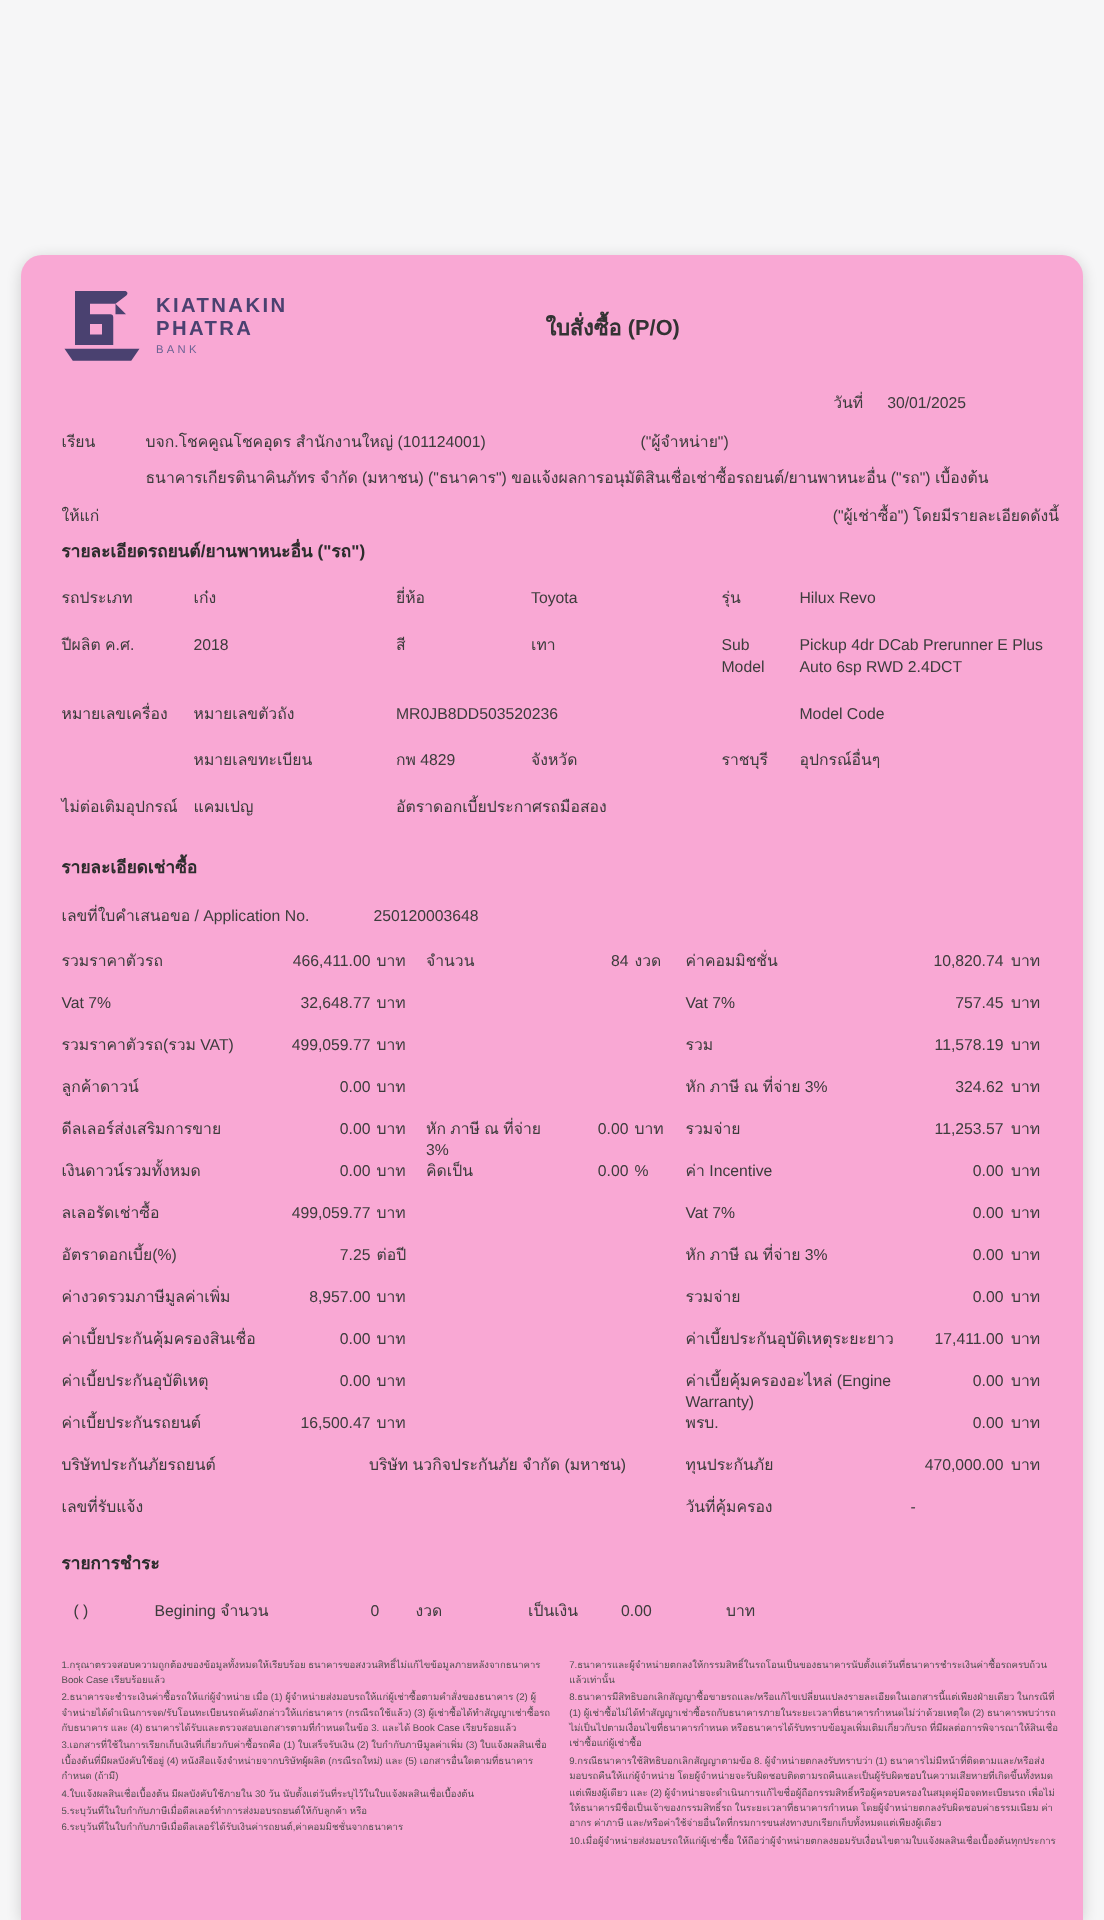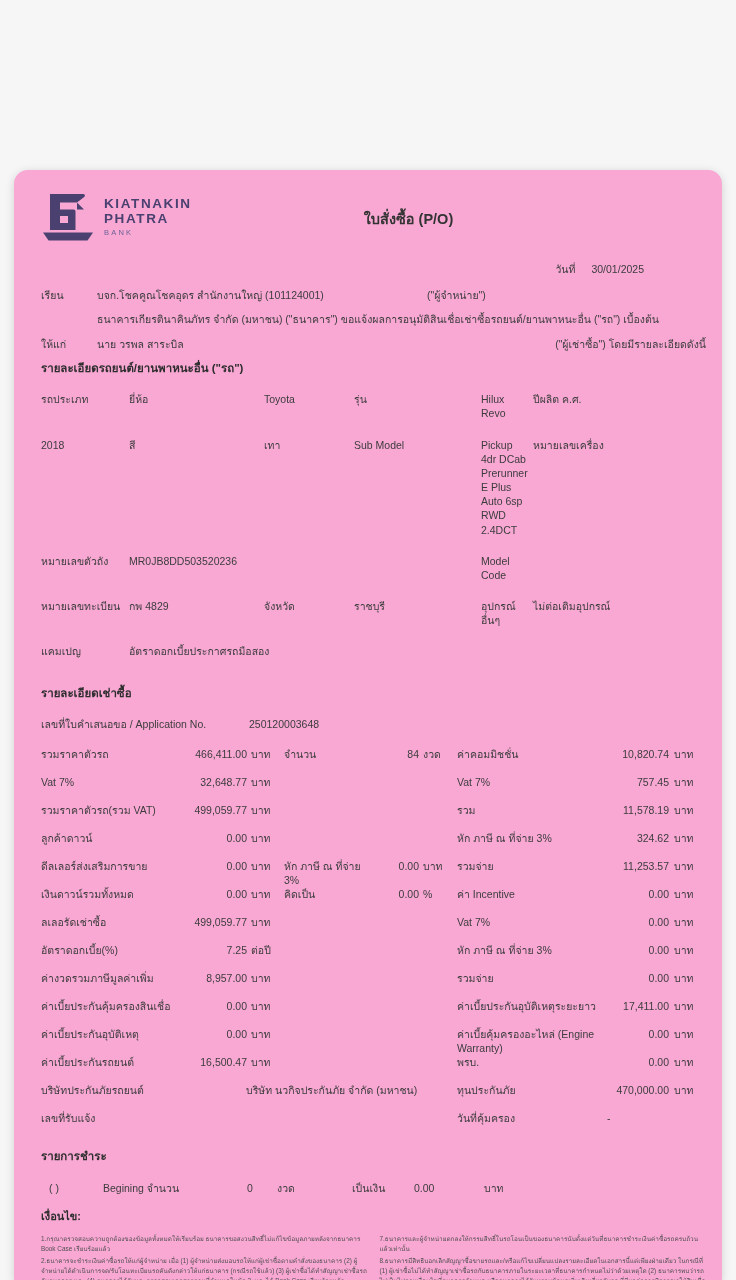--- a/index.html
+++ b/index.html
@@ -110,29 +110,29 @@
   </div>
 
   <div class="letter-row">
     <span class="letter-label">เรียน</span>
     <span class="letter-value">บจก.โชคคูณโชคอุดร สำนักงานใหญ่  (101124001)</span>
     <span>("ผู้จำหน่าย")</span>
   </div>
   <div class="letter-intro">ธนาคารเกียรตินาคินภัทร จำกัด (มหาชน) ("ธนาคาร") ขอแจ้งผลการอนุมัติสินเชื่อเช่าซื้อรถยนต์/ยานพาหนะอื่น ("รถ") เบื้องต้น</div>
   <div class="letter-row">
     <span class="letter-label">ให้แก่</span>
-    <span class="letter-value">นาย วรพล สาระบิล</span>
     <span class="tag-right">("ผู้เช่าซื้อ") โดยมีรายละเอียดดังนี้</span>
   </div>
 
   <div class="sec-heading">รายละเอียดรถยนต์/ยานพาหนะอื่น ("รถ")</div>
 
   <div class="veh-grid">
 
       <div class="veh-cell">รถประเภท</div>
+      <div class="veh-cell veh-val">เก๋ง</div>
       <div class="veh-cell">ยี่ห้อ</div>
       <div class="veh-cell veh-val">Toyota</div>
       <div class="veh-cell">รุ่น</div>
       <div class="veh-cell veh-val-wrap">Hilux Revo</div>
 
       <div class="veh-cell">ปีผลิต ค.ศ.</div>
       <div class="veh-cell veh-val">2018</div>
       <div class="veh-cell">สี</div>
       <div class="veh-cell veh-val">เทา</div>
       <div class="veh-cell">Sub Model</div>
@@ -412,21 +412,20 @@
       <div class="pay-left">
         <div class="pay-row">
           <span class="p-chk">( )</span>
           <span class="p-lbl">Begining จำนวน</span>
           <span class="p-cnt">0</span>
           <span class="p-cu">งวด</span>
           <span class="p-al">เป็นเงิน</span>
           <span class="p-amt">0.00</span>
           <span>บาท</span>
         </div>
-        <div class="terms-heading">เงื่อนไข:</div>
       </div>
     </div>
   </div>
 
   <div class="terms-cols">
     <div class="terms-col">
 
         <div class="term-item">1.กรุณาตรวจสอบความถูกต้องของข้อมูลทั้งหมดให้เรียบร้อย ธนาคารขอสงวนสิทธิ์ไม่แก้ไขข้อมูลภายหลังจากธนาคาร Book Case เรียบร้อยแล้ว</div>
 
         <div class="term-item">2.ธนาคารจะชำระเงินค่าซื้อรถให้แก่ผู้จำหน่าย เมื่อ (1) ผู้จำหน่ายส่งมอบรถให้แก่ผู้เช่าซื้อตามคำสั่งของธนาคาร (2) ผู้จำหน่ายได้ดำเนินการจด/รับโอนทะเบียนรถคันดังกล่าวให้แก่ธนาคาร (กรณีรถใช้แล้ว) (3) ผู้เช่าซื้อได้ทำสัญญาเช่าซื้อรถกับธนาคาร และ (4) ธนาคารได้รับและตรวจสอบเอกสารตามที่กำหนดในข้อ 3. และได้ Book Case เรียบร้อยแล้ว</div>

